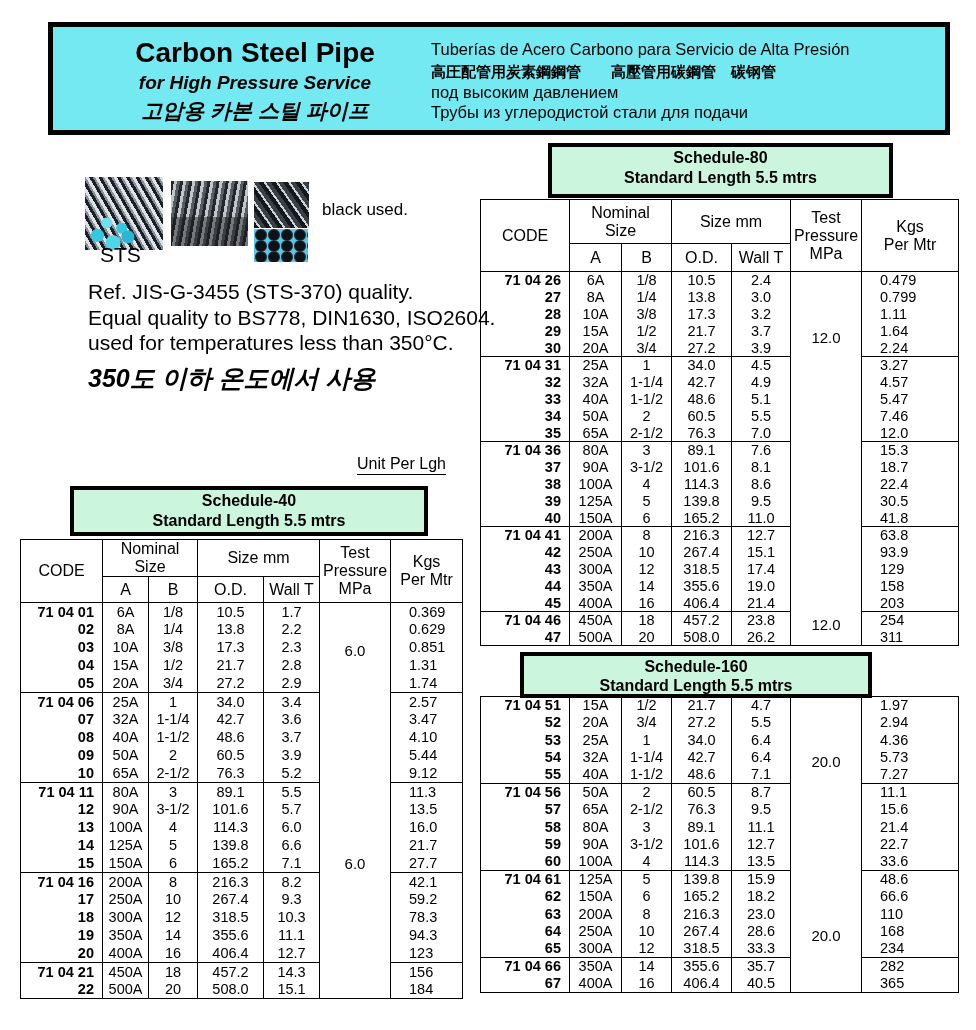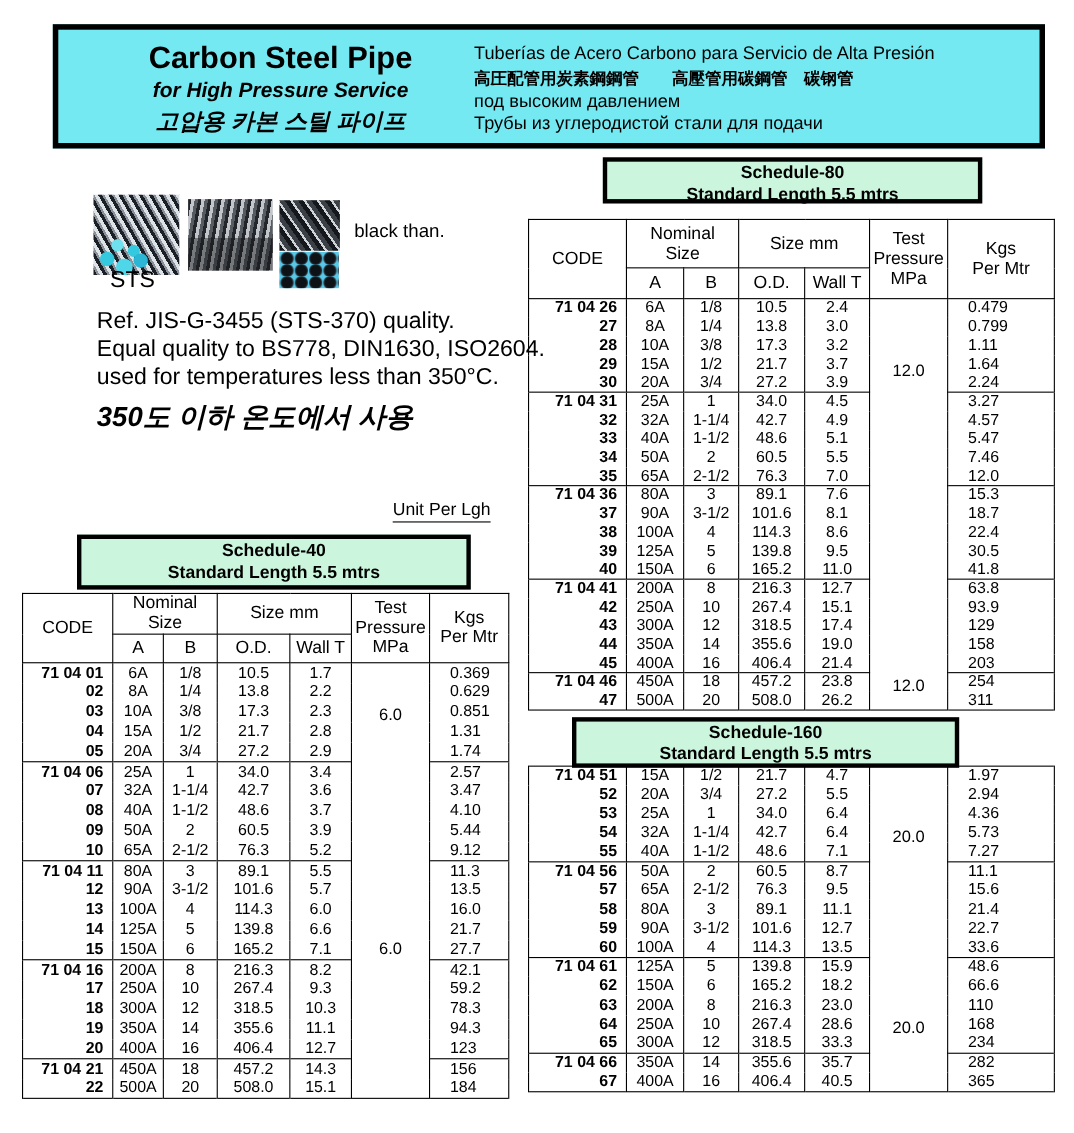--- a/index.html
+++ b/index.html
@@ -59,21 +59,21 @@
   .note-ko { position:absolute; left:88px; top:362px; font-size:25px; font-weight:700; font-style:italic; }
   .unit-label { position:absolute; left:357px; top:455px; font-size:16px;
     border-bottom:1.5px solid #000; padding-bottom:1px; }
 
   
   .sched-box {
     position:absolute; background:#cbf5dc; border:4px solid #000;
     text-align:center; font-weight:700; font-size:16px; line-height:20px; padding-top:1px;
   }
   .box40  { left:70px;  top:486px; width:358px; height:50px; }
-  .box80  { left:548px; top:143px; width:345px; height:42px; }
+  .box80  { left:548px; top:143px; width:345px; height:55px; }
   .box160 { left:520px; top:652px; width:352px; height:46px; line-height:19px; }
 
   
   table.sched { position:absolute; border-collapse:collapse; table-layout:fixed;
     border:1.6px solid #000; }
   .t40  { left:20px;  top:539px; width:442px; }
   .t80  { left:480px; top:199px; width:478px; }
   .t160 { left:480px; top:696px; width:478px; }
 
   .sched th {
@@ -116,21 +116,21 @@
       <div class="mh-ru">под высоким давлением</div>
       <div class="mh-ru">Трубы из углеродистой стали для подачи</div>
     </div>
   </div>
 
   <div class="photo photo1"></div>
   <div class="photo photo2"></div>
   <div class="photo photo3"></div>
   <div class="photo photo4"></div>
   <div class="sts-label">STS</div>
-  <div class="black-only">black than.</div>
+  <div class="black-only">black used.</div>
 
   <div class="ref-block">
     <div>Ref.  JIS-G-3455  (STS-370) quality.</div>
     <div>Equal quality to BS778, DIN1630, ISO2604.</div>
     <div>used for temperatures less than 350°C.</div>
   </div>
   <div class="note-ko">350도 이하 온도에서 사용</div>
   <div class="unit-label">Unit Per Lgh</div>
 
   <div class="sched-box box40">

